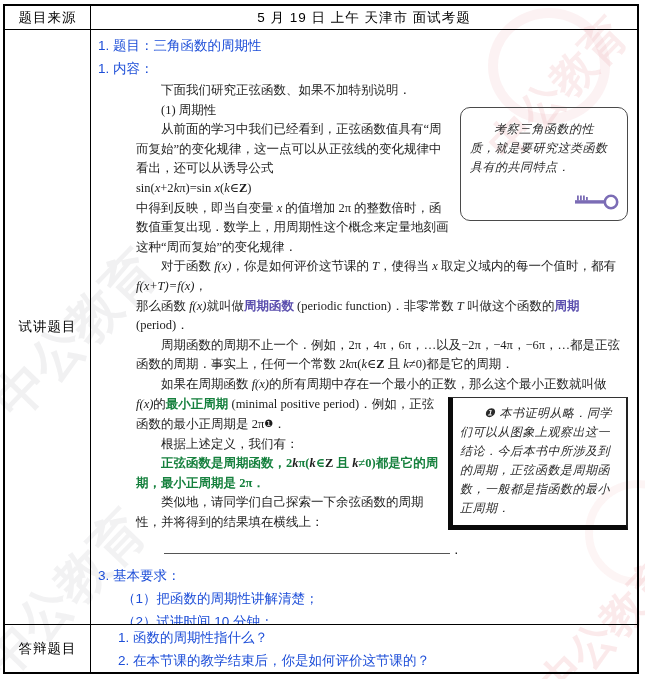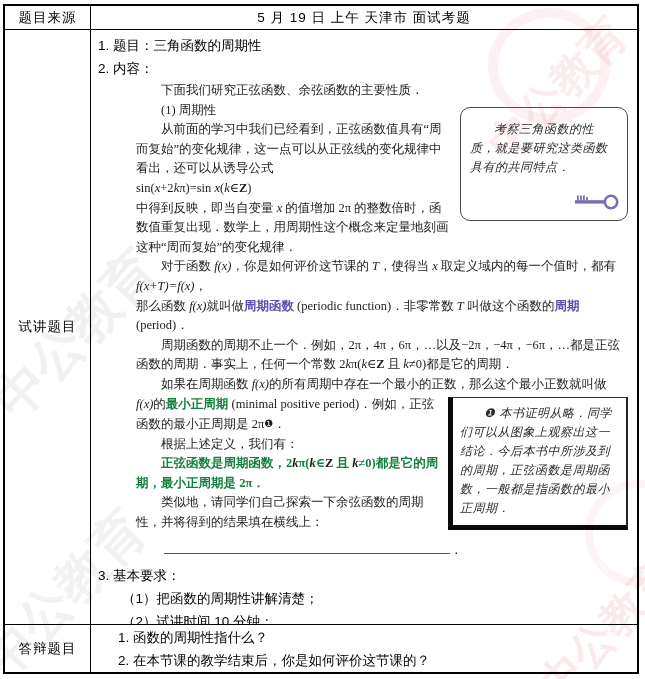--- a/index.html
+++ b/index.html
@@ -20,21 +20,21 @@
   .tbl{position:absolute;left:3px;top:4px;width:636px;height:670px;border:2px solid #000;
        display:flex;flex-direction:column;box-sizing:border-box;z-index:1;}
   .row{display:flex;min-height:0;}
   .r1{height:23px;border-bottom:1.5px solid #000;flex-shrink:0;}
   .r2{flex:1;border-bottom:1.5px solid #000;}
   .r3{height:47px;flex-shrink:0;gap:20px;}
   .lbl{width:85px;flex-shrink:0;border-right:1.5px solid #000;display:flex;align-items:center;
        justify-content:center;font-size:13.5px;letter-spacing:1px;color:#000;}
   .val{flex:1;display:flex;align-items:center;justify-content:center;font-size:13.5px;color:#000;letter-spacing:1px;}
   .content{flex:1;padding:4px 9px 0 7px;box-sizing:border-box;overflow:hidden;}
-  .uiline{font-size:13.5px;line-height:23px;color:#000000;}
+  .uiline{font-size:13.5px;line-height:23px;color:#1d4ed8;}
   .req{margin-left:24px;}
   .r3 .content{padding-top:1px;}
   
   .textbook{margin:1px 0 2px 38px;font-family:"Liberation Serif","DejaVu Serif",serif;
             font-size:12.5px;line-height:19.6px;color:#1c1c1c;}
   .tp{margin:0;}
   .tp.indent{text-indent:2em;}
   .tp.center{text-align:left;}
   .tp.blank{margin-left:28px;line-height:24px;}
   .tp .v{font-style:italic;}
@@ -71,25 +71,25 @@
 
     <div class="row r1">
       <div class="lbl">题目来源</div>
       <div class="val">5 月 19 日 上午 天津市 面试考题</div>
     </div>
 
     <div class="row r2">
       <div class="lbl">试讲题目</div>
       <div class="content">
         <div class="uiline">1. 题目：三角函数的周期性</div>
-        <div class="uiline">2. 内容：</div>
+        <div class="uiline">1. 内容：</div>
 
         <div class="textbook">
           <div id="tb1">
-              <div class="tp indent"><span>下面我们研究正弦函数、余弦函数的主要性质．</span></div>
+              <div class="tp indent"><span>下面我们研究正弦函数、如果不加特别说明．</span></div>
             </div>
 
           <div class="note1">
             <div class="hand">考察三角函数的性质，就是要研究这类函数具有的共同特点．</div>
             <div class="keywrap">
               <svg width="48" height="22" viewBox="0 0 48 22">
                 <circle cx="38" cy="13" r="6.2" fill="none" stroke="#7b6cb5" stroke-width="2.6"></circle>
                 <rect x="2" y="11.2" width="30" height="3.4" fill="#7b6cb5"></rect>
                 <rect x="4" y="6.5" width="1.8" height="5" fill="#7b6cb5"></rect>
                 <rect x="7" y="6.5" width="1.8" height="5" fill="#7b6cb5"></rect>

